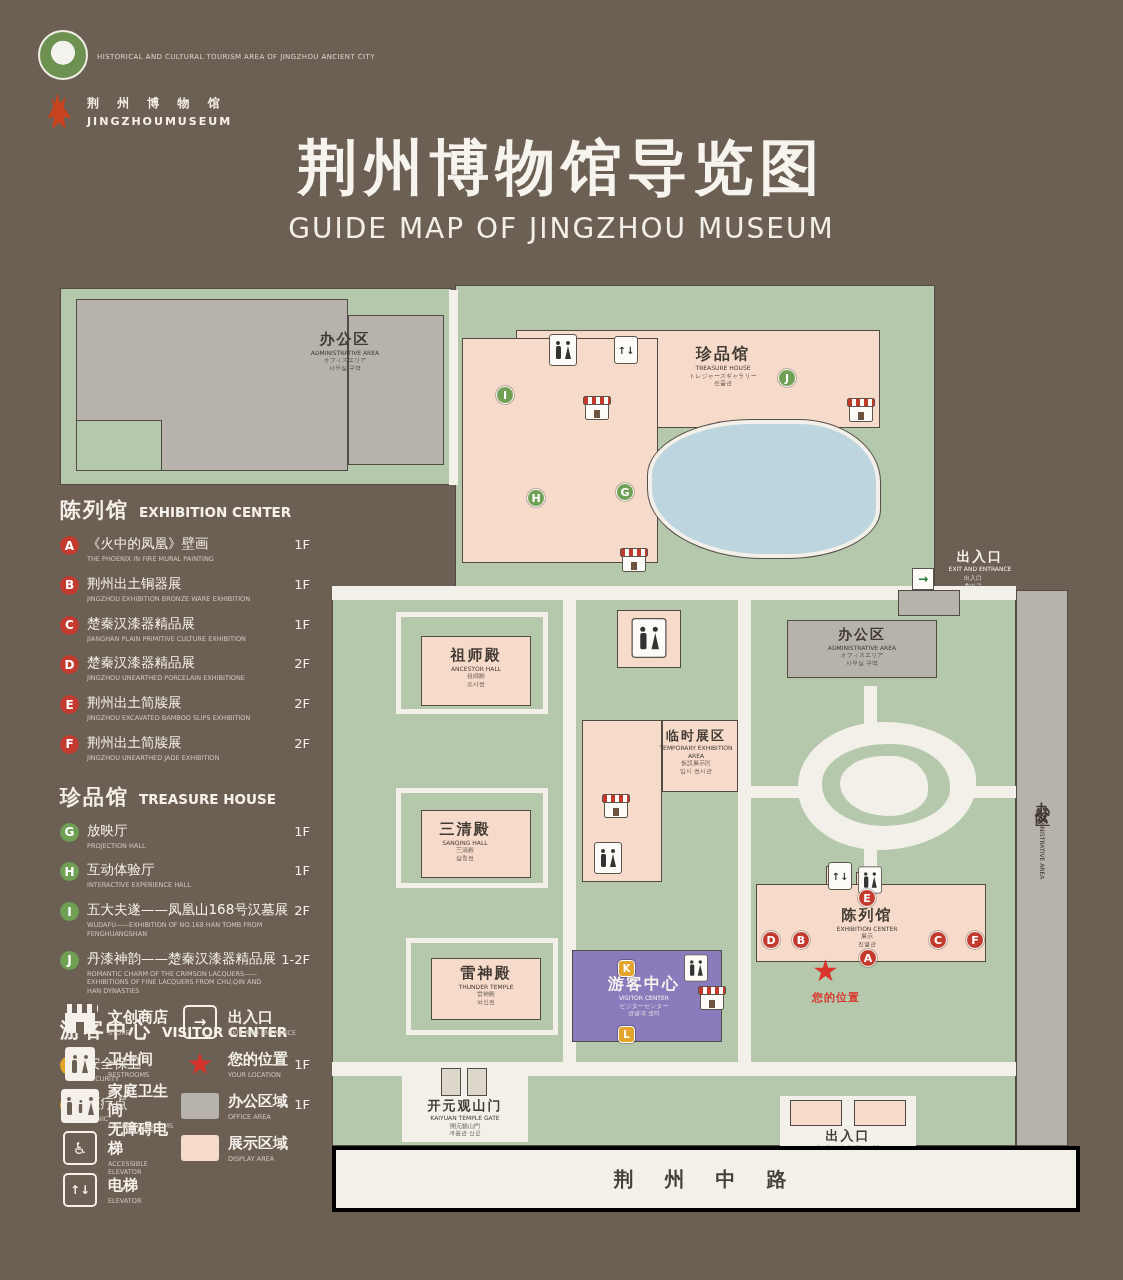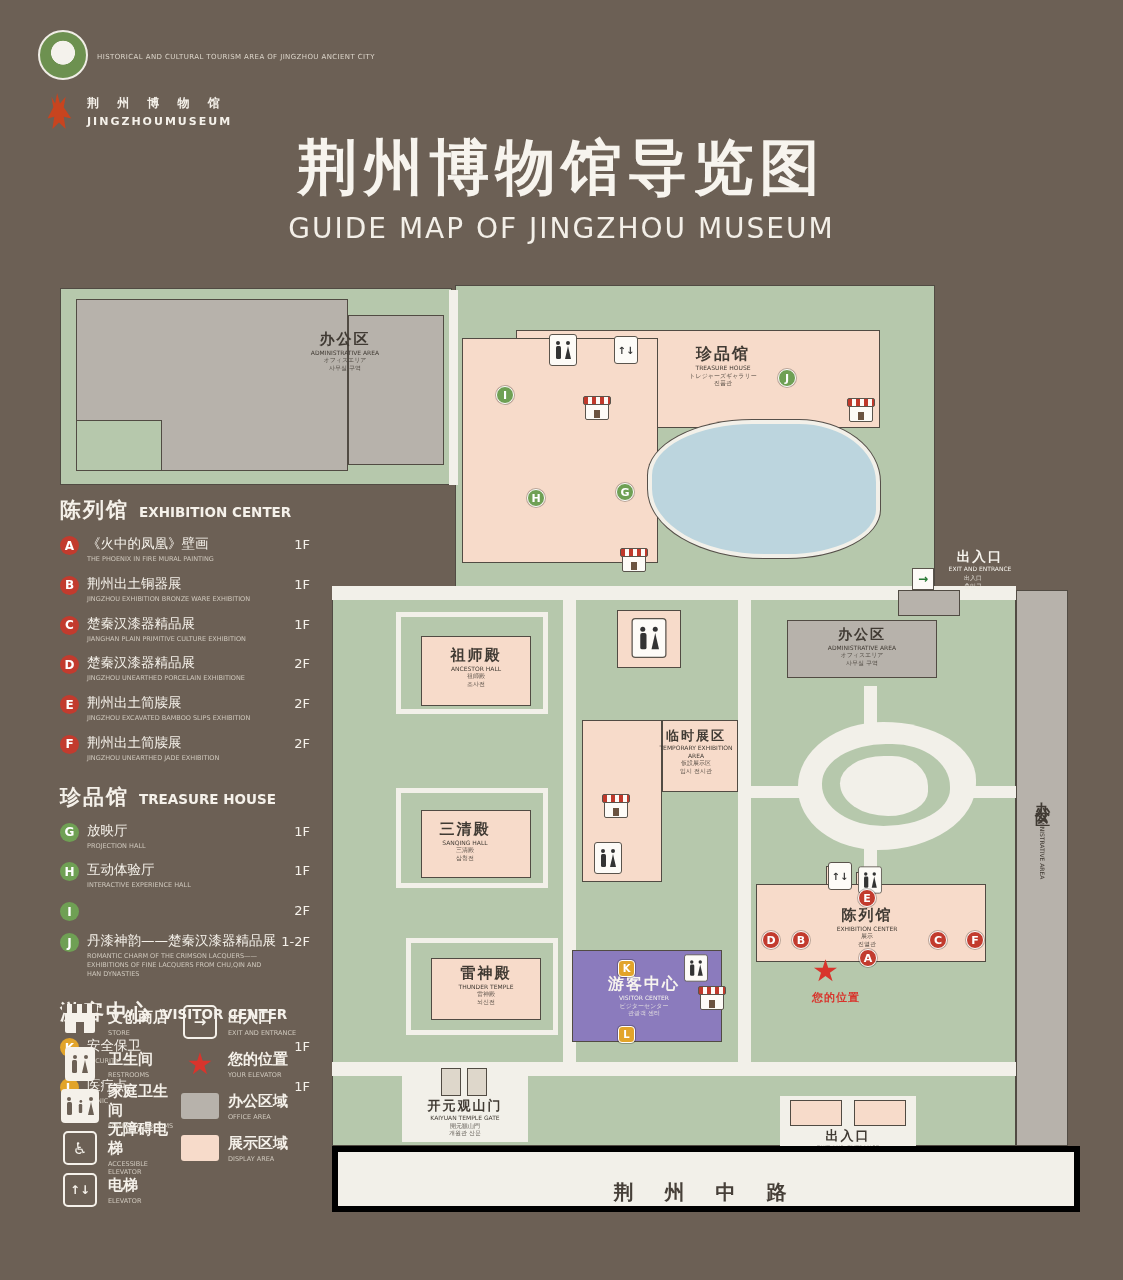--- a/index.html
+++ b/index.html
@@ -96,22 +96,22 @@
   .bl{position:absolute;text-align:center;color:#403a33;line-height:1.25;}
   .bl-cn{font-size:15px;font-weight:bold;letter-spacing:2px;}
   .bl-en{font-size:6px;}
   .bl-sub{font-size:6px;opacity:.85;}
   .bl-white{color:#f7f4ee;}
   .bl-white .bl-sub{color:#efece4;}
   .red-label{position:absolute;text-align:center;color:#d8342c;font-size:11px;font-weight:bold;letter-spacing:1px;}
   .strip-label{display:flex;flex-direction:column;align-items:center;color:#403a33;}
   .strip-cn{writing-mode:vertical-rl;font-size:15px;font-weight:bold;letter-spacing:5px;}
   .strip-en{writing-mode:vertical-rl;font-size:6px;margin-top:6px;}
-  .road{display:flex;align-items:flex-end;justify-content:center;background:#f2f0e9;
-        border:6px solid #000000;box-sizing:border-box;}
+  .road{display:flex;align-items:center;justify-content:center;background:#f2f0e9;
+        border:4px solid #000000;box-sizing:border-box;}
   .road-text{font-size:20px;font-weight:bold;color:#474039;letter-spacing:12px;}
 </style>
 </head>
 <body>
 
 <div class="page">
 
   <div class="abs logo-row" style="left:38px;top:30px;">
     <div class="emblem"></div>
     <div>
@@ -202,20 +202,24 @@
     <div class="lg-row">
       <span class="badge b-green">H</span>
       <span class="lg-texts">
           <span class="t-cn">互动体验厅</span>
           <span class="t-en">INTERACTIVE EXPERIENCE HALL</span>
         </span>
       <span class="t-fl">1F</span>
     </div>
     <div class="lg-row">
       <span class="badge b-green">I</span>
+      <span class="lg-texts">
+          <span class="t-cn">五大夫遂——凤凰山168号汉墓展</span>
+          <span class="t-en">WUDAFU——EXHIBITION OF NO.168 HAN TOMB FROM FENGHUANGSHAN</span>
+        </span>
       <span class="t-fl">2F</span>
     </div>
     <div class="lg-row">
       <span class="badge b-green">J</span>
       <span class="lg-texts">
           <span class="t-cn">丹漆神韵——楚秦汉漆器精品展</span>
           <span class="t-en">ROMANTIC CHARM OF THE CRIMSON LACQUERS——EXHIBITIONS OF FINE LACQUERS FROM CHU,QIN AND HAN DYNASTIES</span>
         </span>
       <span class="t-fl">1-2F</span>
     </div>
@@ -306,21 +310,21 @@
           <div class="il-cn">出入口</div>
             <div class="il-en">EXIT AND ENTRANCE</div>
         </span>
     </div>
     <div class="icon-row">
       <span class="icon-box">
           <span class="star"></span>
         </span>
       <span>
           <div class="il-cn">您的位置</div>
-            <div class="il-en">YOUR ELEVATOR</div>
+            <div class="il-en">YOUR LOCATION</div>
         </span>
     </div>
     <div class="icon-row">
       <span class="icon-box">
           <span class="swatch swatch-office"></span>
         </span>
       <span>
           <div class="il-cn">办公区域</div>
             <div class="il-en">OFFICE AREA</div>
         </span>

